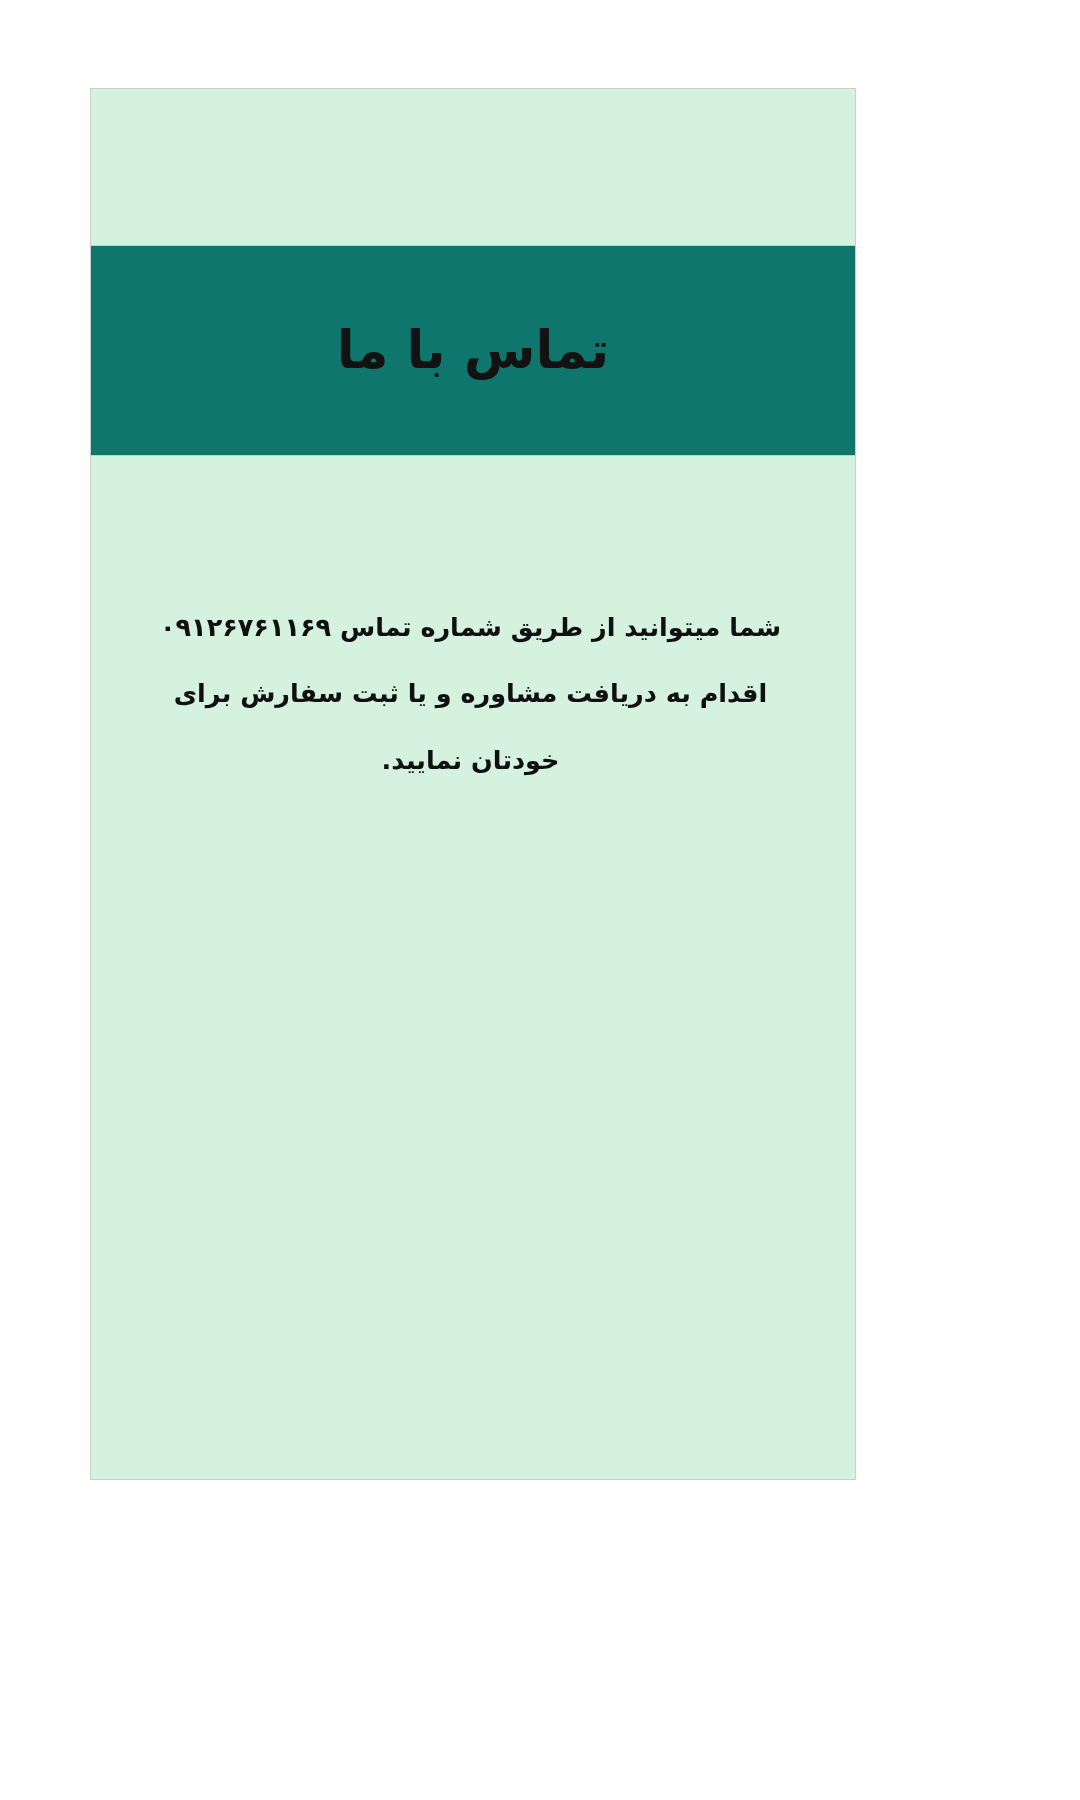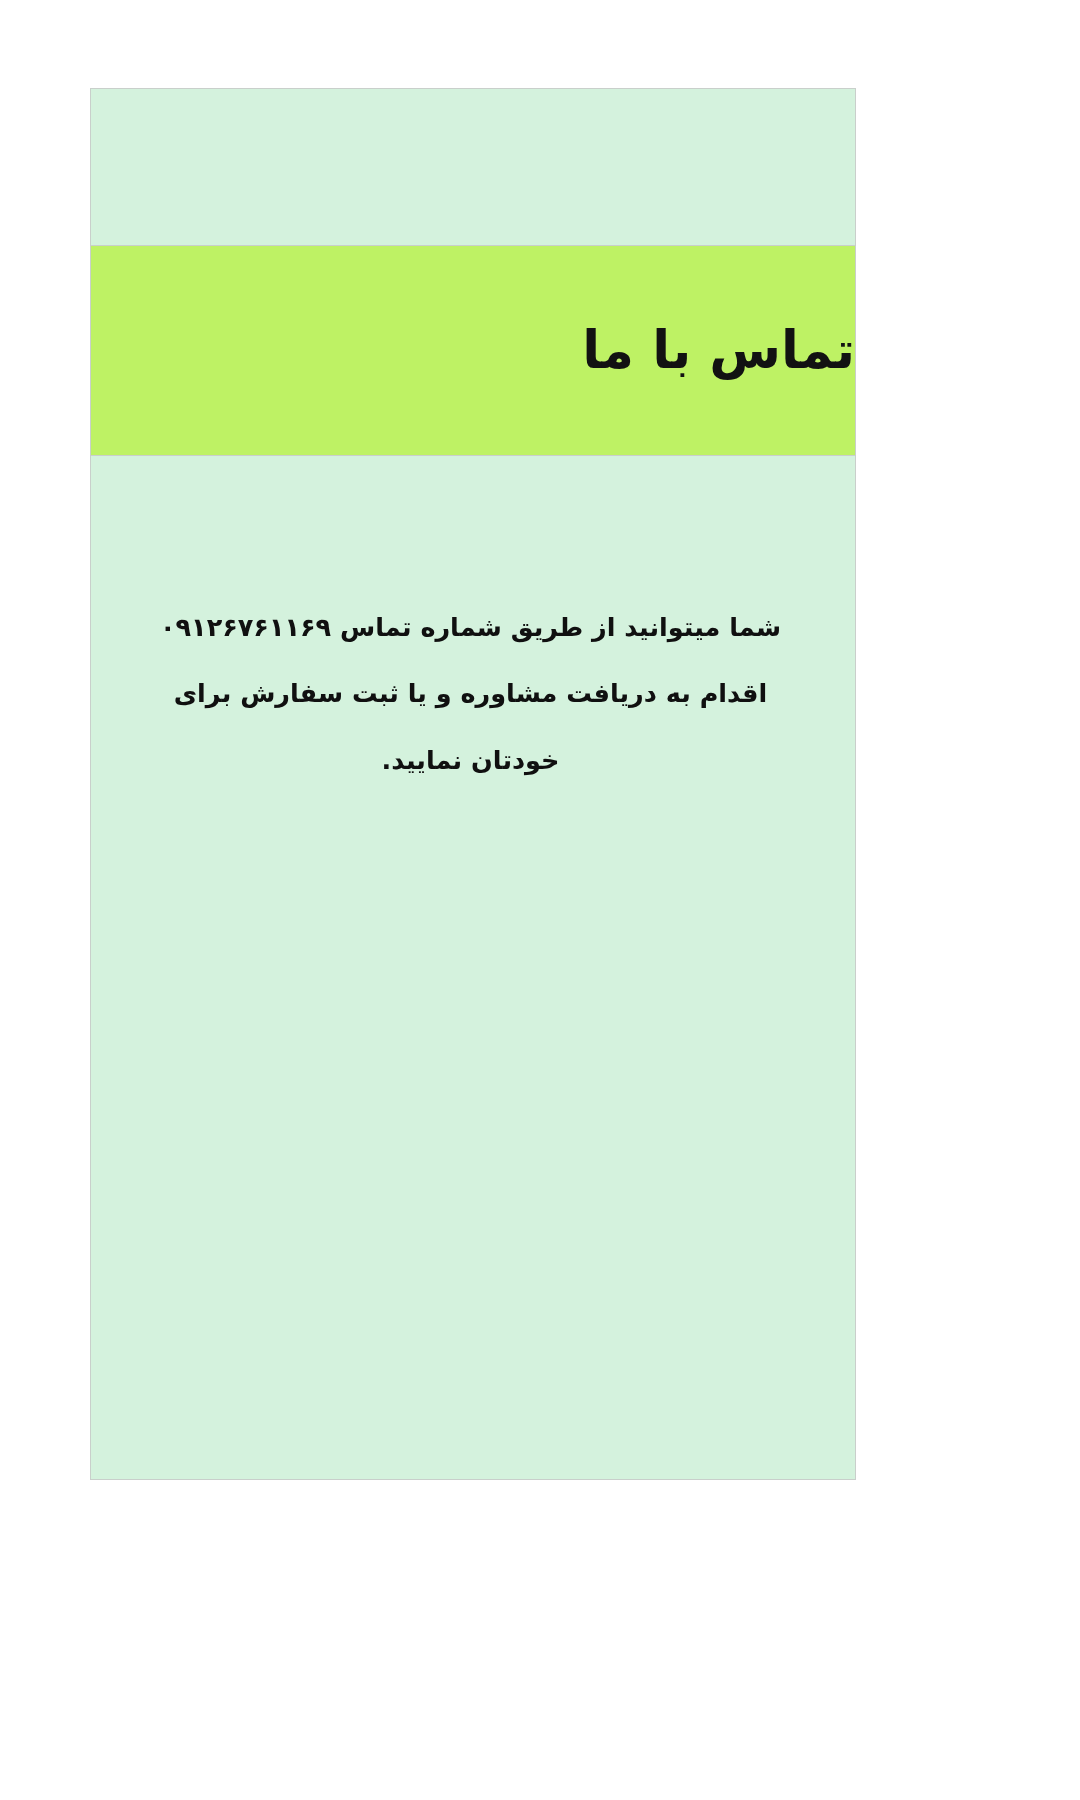--- a/index.html
+++ b/index.html
@@ -35,26 +35,26 @@
 
   .band-top {
     height: 156px;
     background: #d4f2dd;
     border-bottom: 1px solid #c9cfcb;
     flex: 0 0 auto;
   }
 
   .title-band {
     height: 209px;
-    background: #bef264;
+    background: #0f766e;
     border-bottom: 1px solid #c9cfcb;
     flex: 0 0 auto;
     display: flex;
     align-items: center;
-    justify-content: flex-start;
+    justify-content: center;
   }
 
   .title-text {
     font-family: "DejaVu Sans", sans-serif;
     font-size: 52px;
     font-weight: 700;
     color: #121212;
     letter-spacing: 0px;
     line-height: 1.2;
     direction: rtl;

